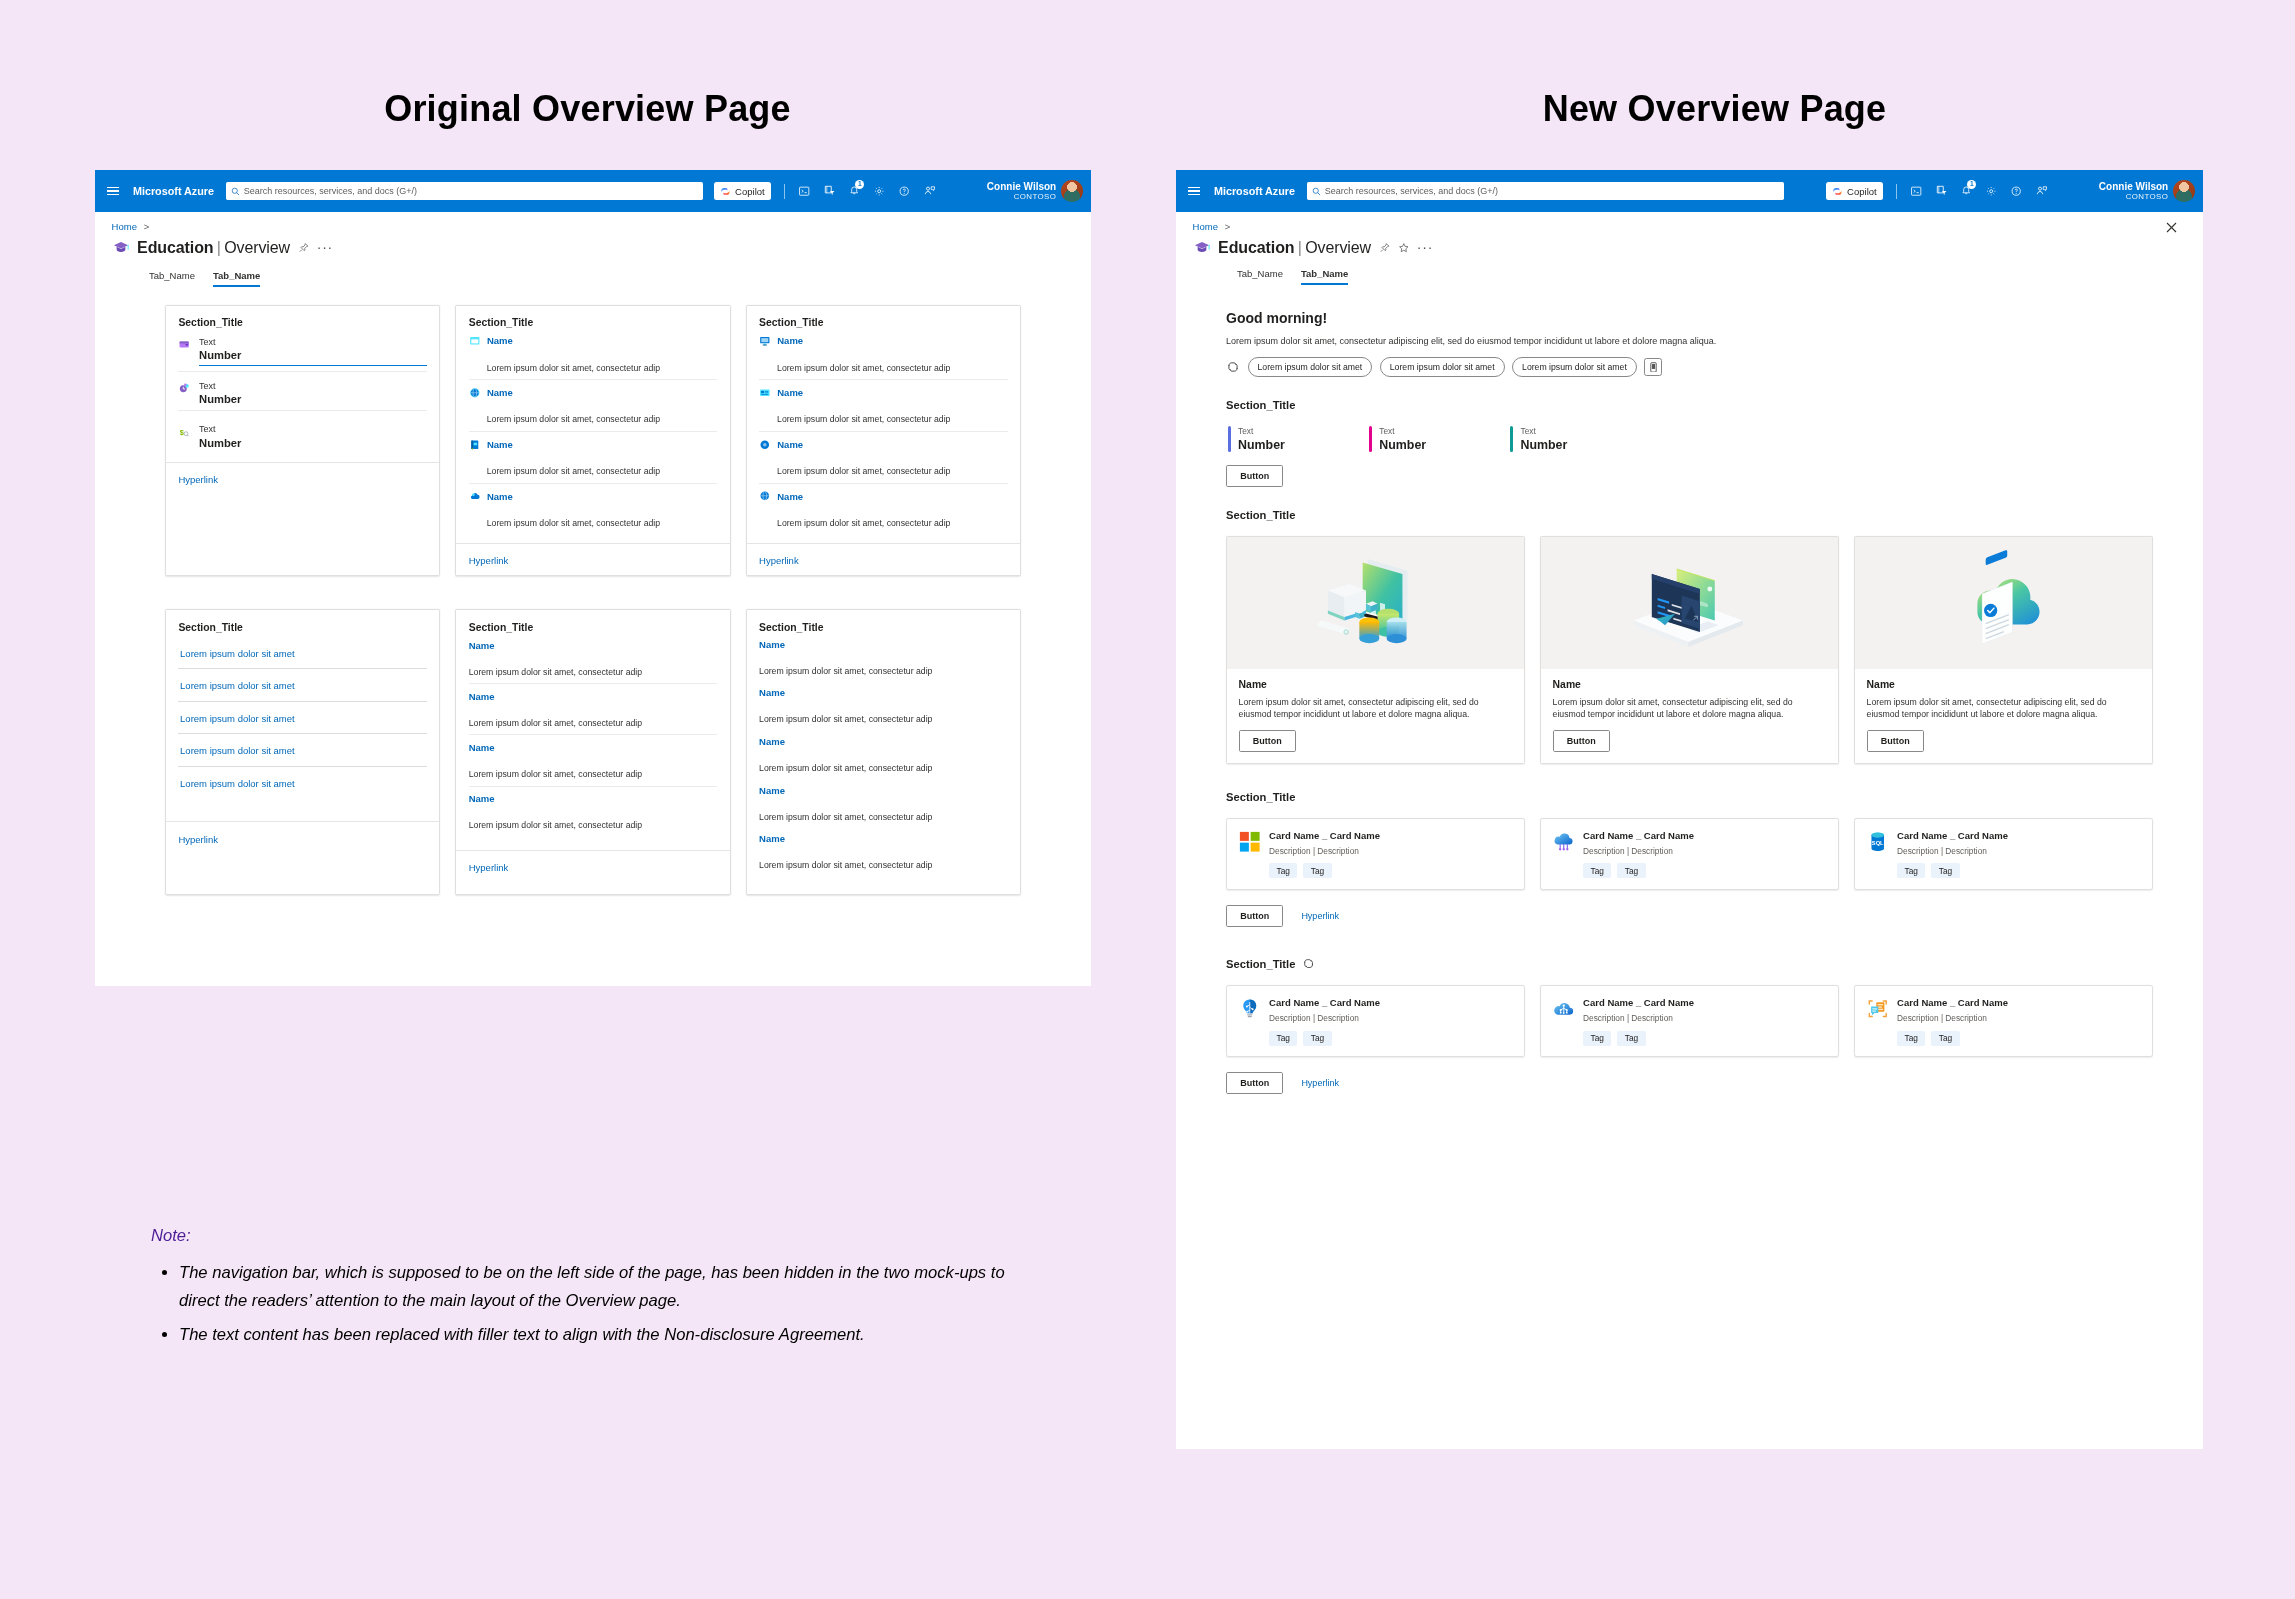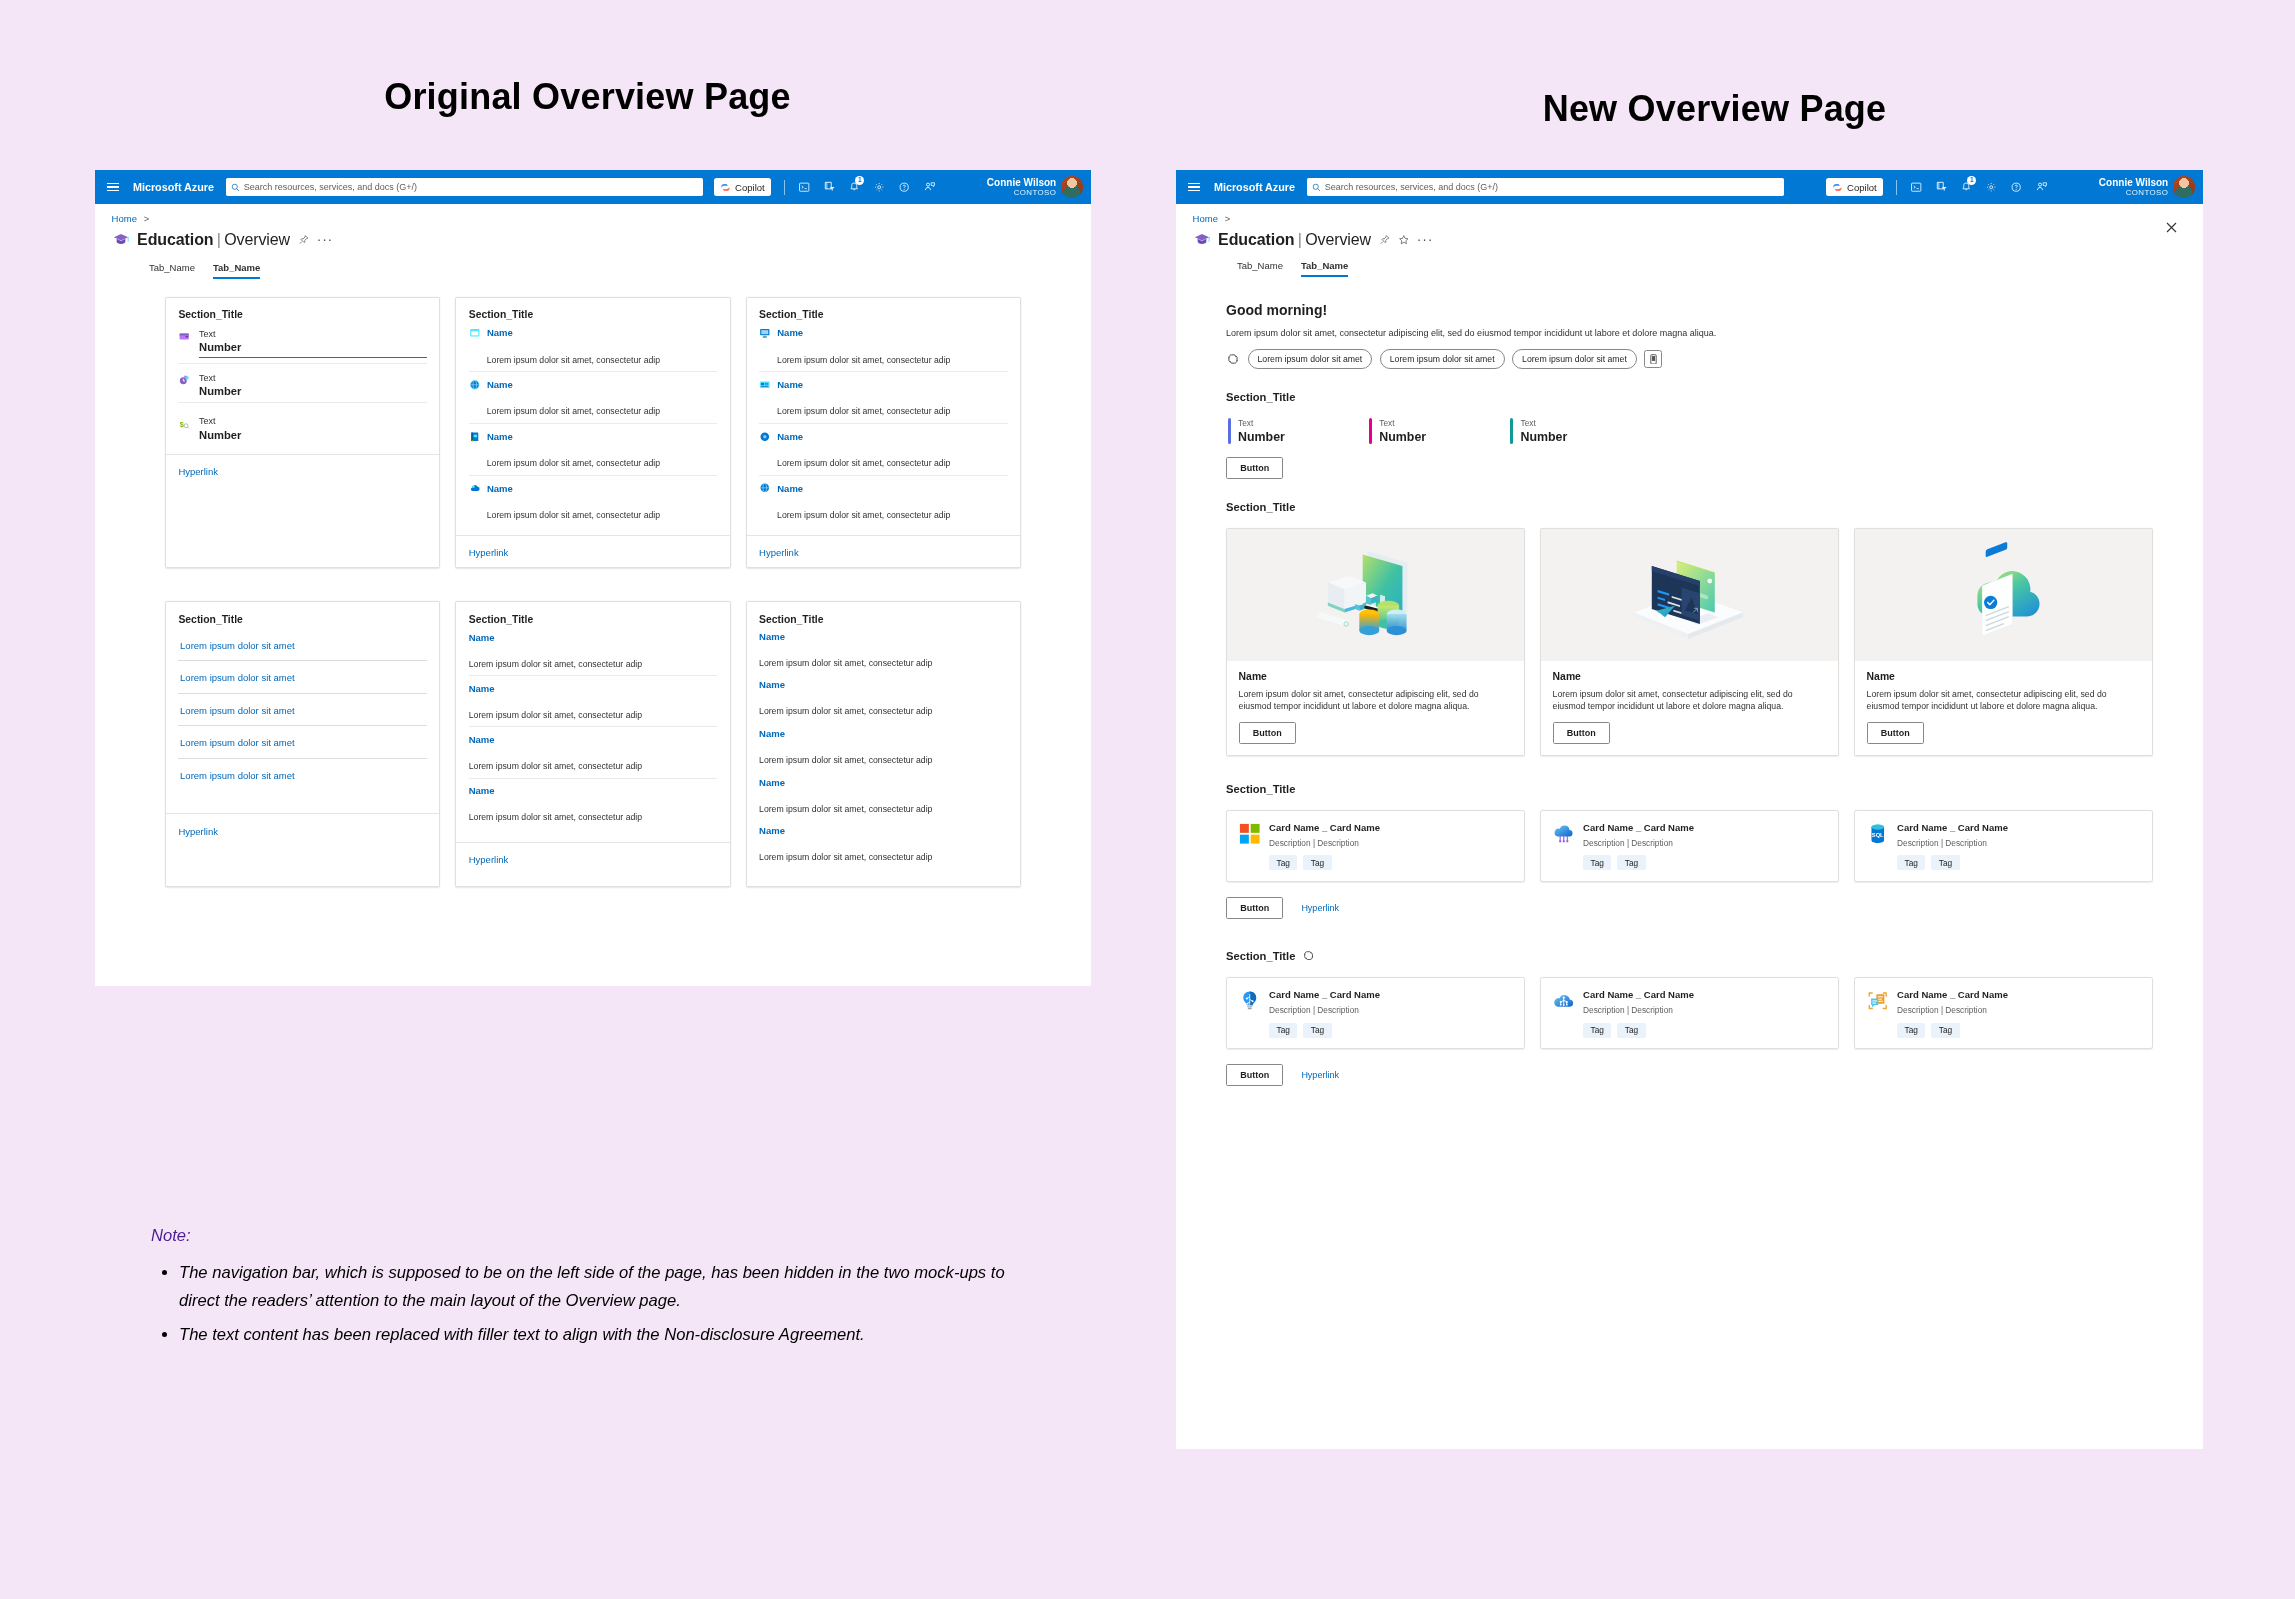--- a/index.html
+++ b/index.html
@@ -14,35 +14,35 @@
 
   
   .page-title {
     position: absolute;
     font-size: 36px;
     font-weight: 700;
     color: #000;
     text-align: center;
     letter-spacing: 0.2px;
   }
-  #title-left  { left: 99px;  top: 76px; width: 977px; }
+  #title-left  { left: 99px;  top: 88px; width: 977px; }
   #title-right { left: 1226px; top: 88px; width: 977px; }
 
   
   .window {
     position: absolute;
     background: #fff;
     overflow: hidden;
   }
   #window-left  { left: 95px;  top: 170px; width: 996px; height: 816px; }
   #window-right { left: 1176px; top: 170px; width: 1027px; height: 1279px; }
 
   
   .topbar {
-    height: 34px;
+    height: 42px;
     background: #0078d4;
     display: flex;
     align-items: center;
     padding: 0 6.6px;
     gap: 0;
     color: #fff;
   }
   .hamburger { width: 23px; display: flex; flex-direction: column; gap: 2.5px; align-items: center; padding: 5px 3.3px; }
   .hamburger i { display:block; width: 12.4px; height: 1.3px; background: #fff; }
   .brand { font-size: 10.8px; font-weight: 600; margin-left: 8.3px; margin-right: 11.6px; white-space: nowrap; }

